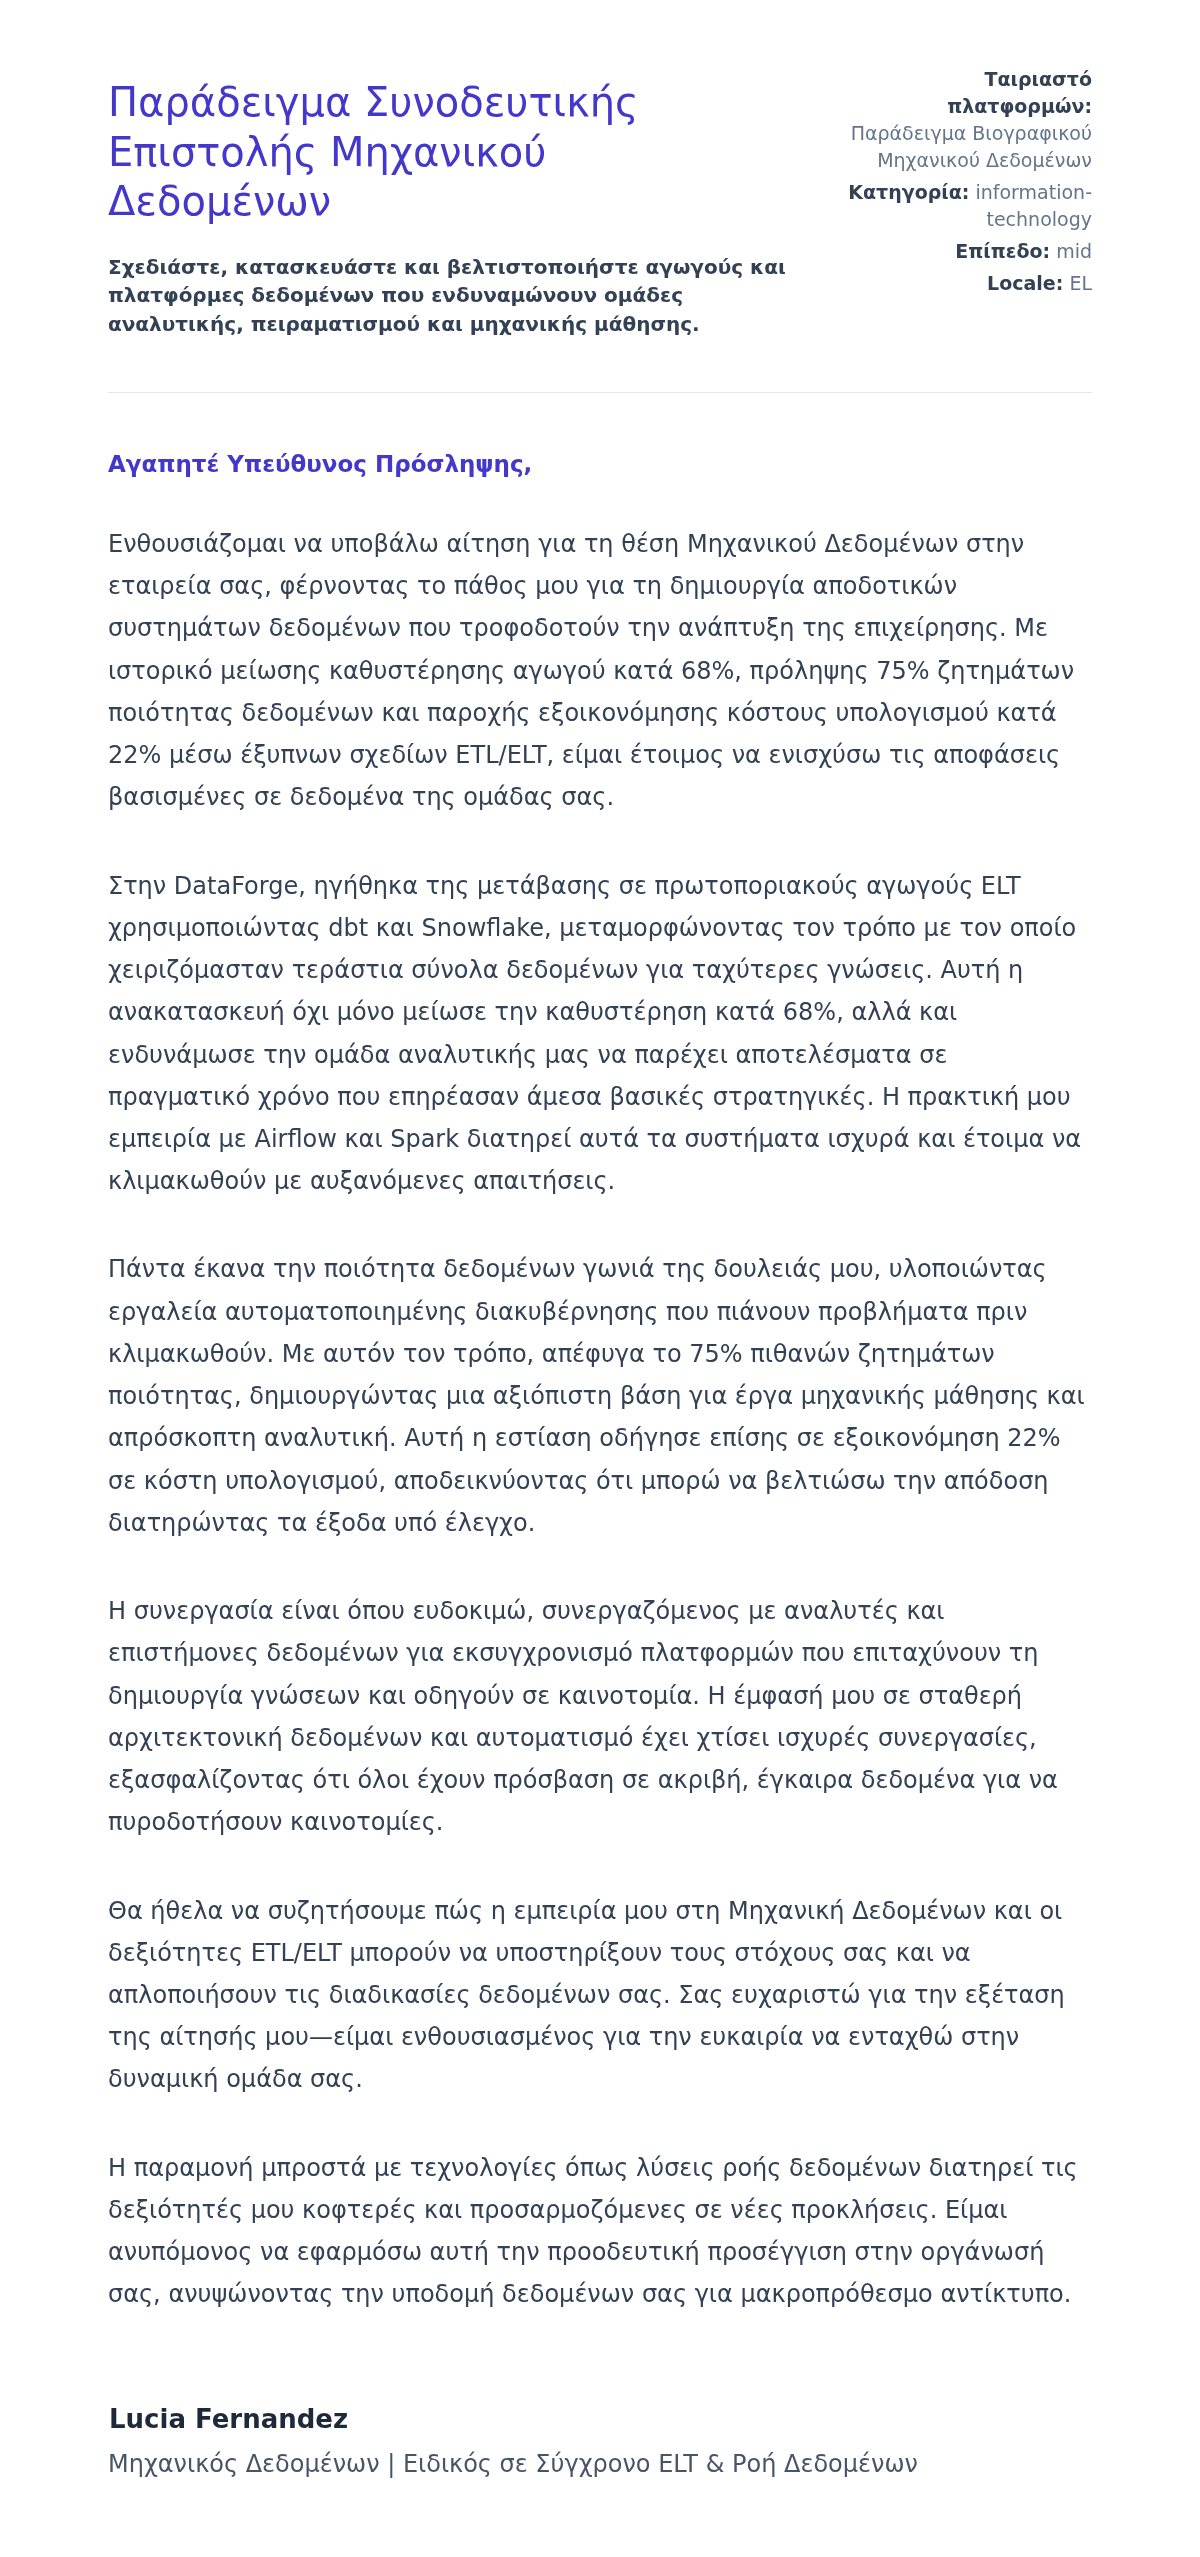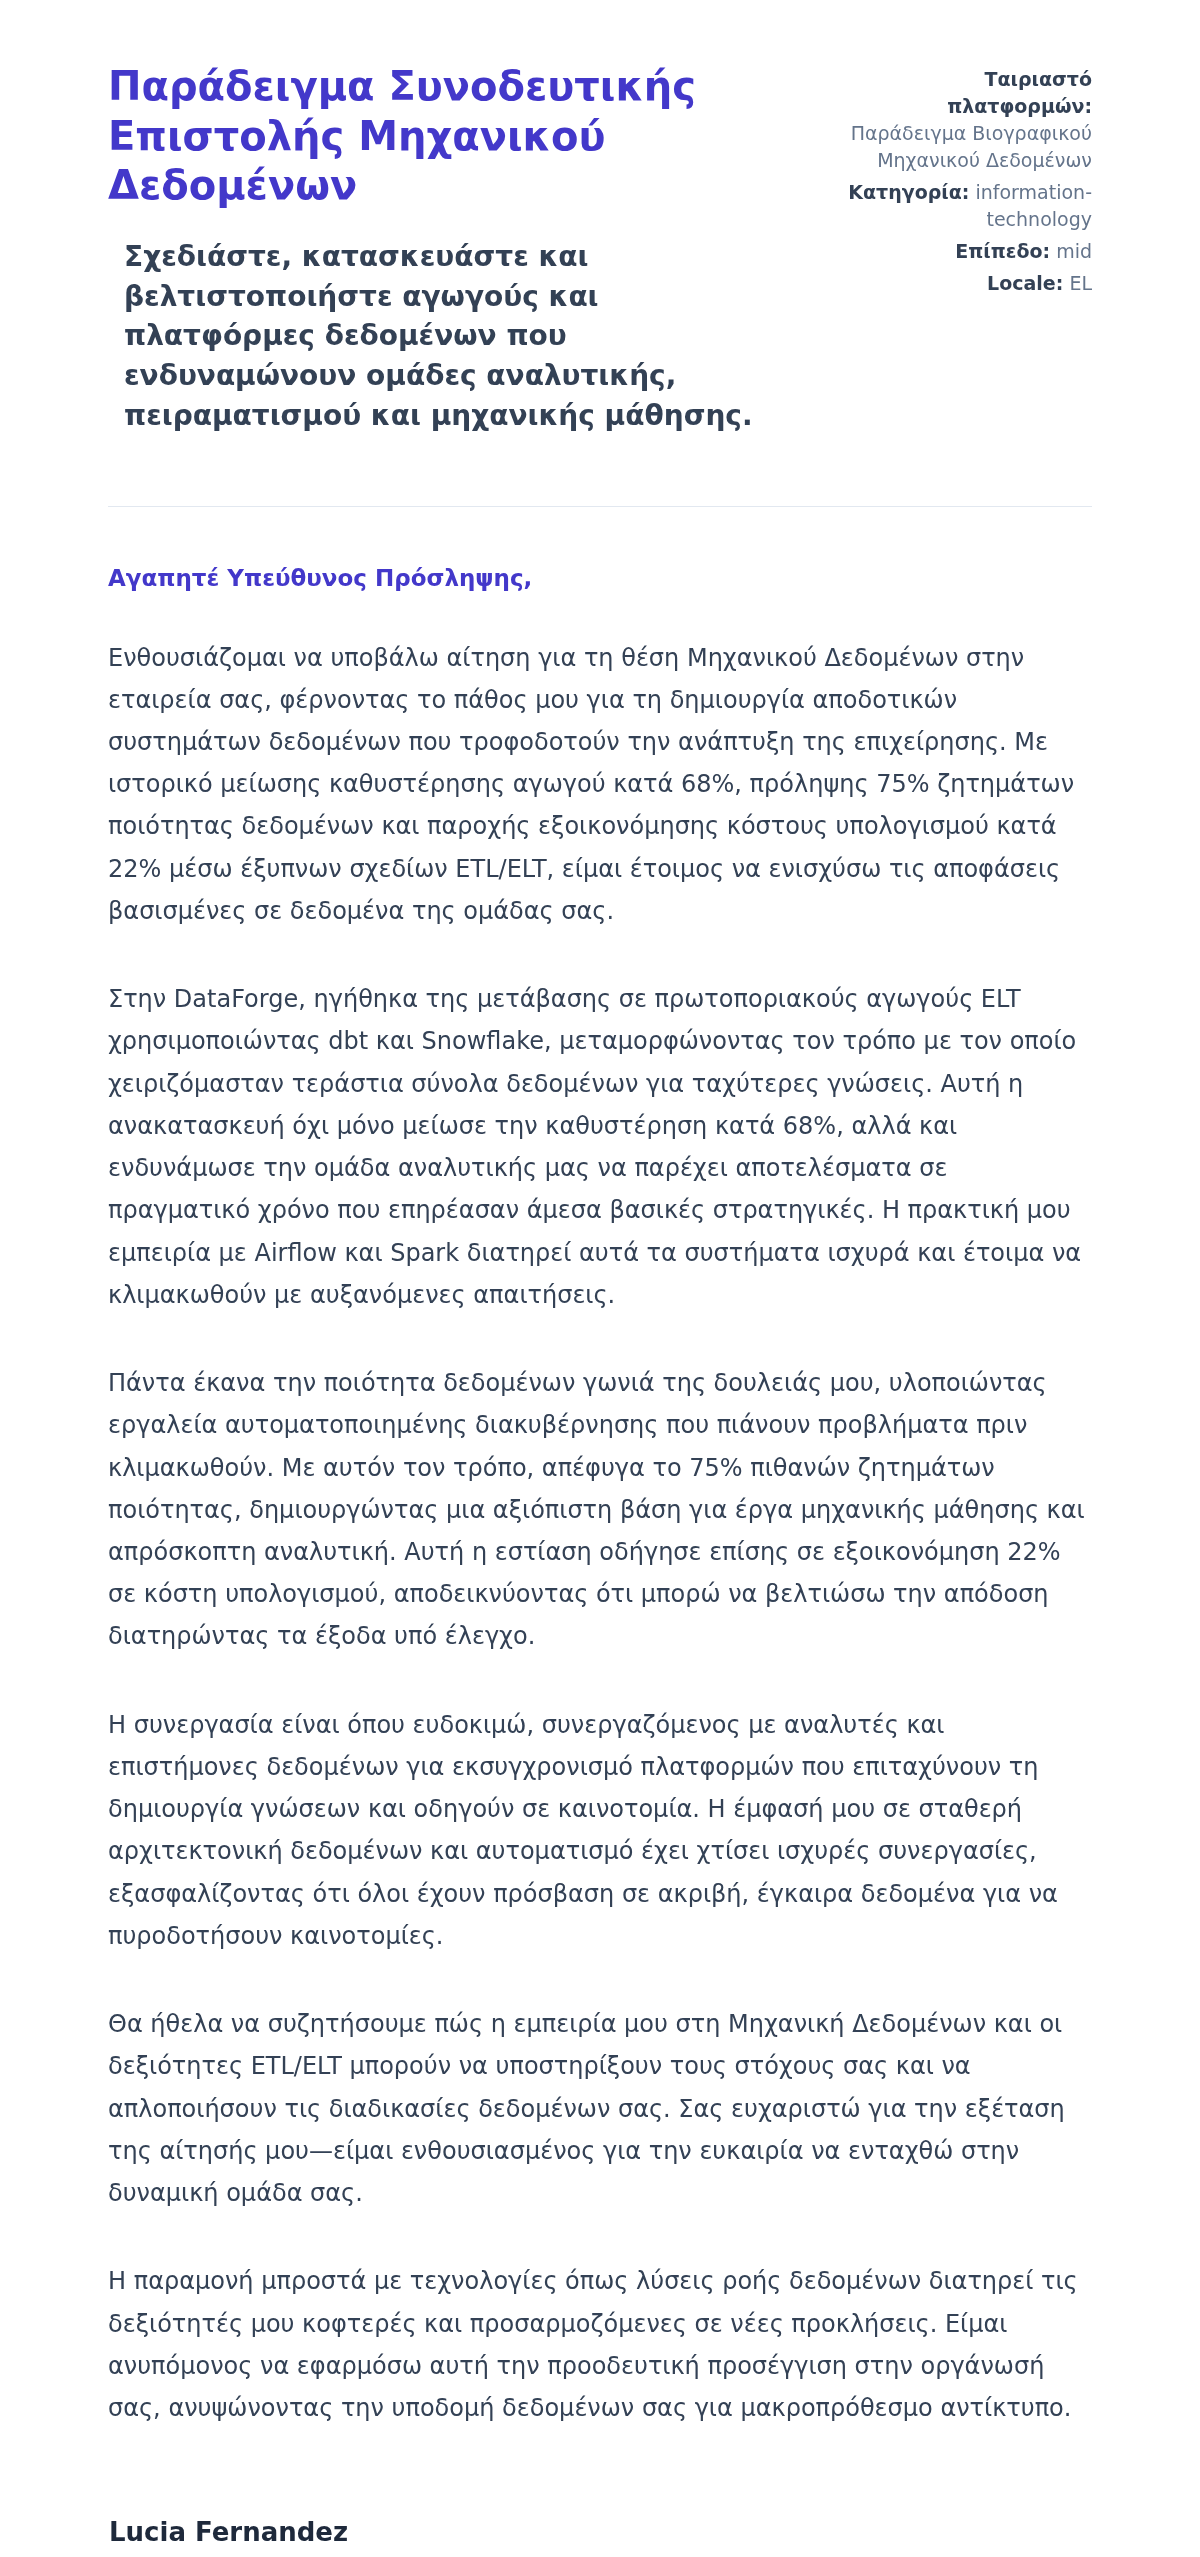--- a/index.html
+++ b/index.html
@@ -12,30 +12,30 @@
   }
   .page {
     width: 1200px;
     margin: 0 auto;
     padding: 62px 108px 120px;
   }
 
   
   .header { display: flex; justify-content: space-between; align-items: flex-start; gap: 40px; }
   .page-title {
-    margin: 0 0 26px;
+    margin: 16px 0 26px;
     font-size: 40px;
     line-height: 1.24;
-    font-weight: 700;
+    font-weight: 400;
     color: var(--accent, #4338ca);
     max-width: 620px;
   }
   .page-subtitle {
-    margin: 16px;
-    font-size: 28px;
+    margin: 0;
+    font-size: 20px;
     line-height: 1.42;
     font-weight: 700;
     color: var(--body-text, #334155);
     max-width: 770px;
   }
   .meta {
     width: 252px;
     flex-shrink: 0;
     text-align: right;
     font-size: 19px;

